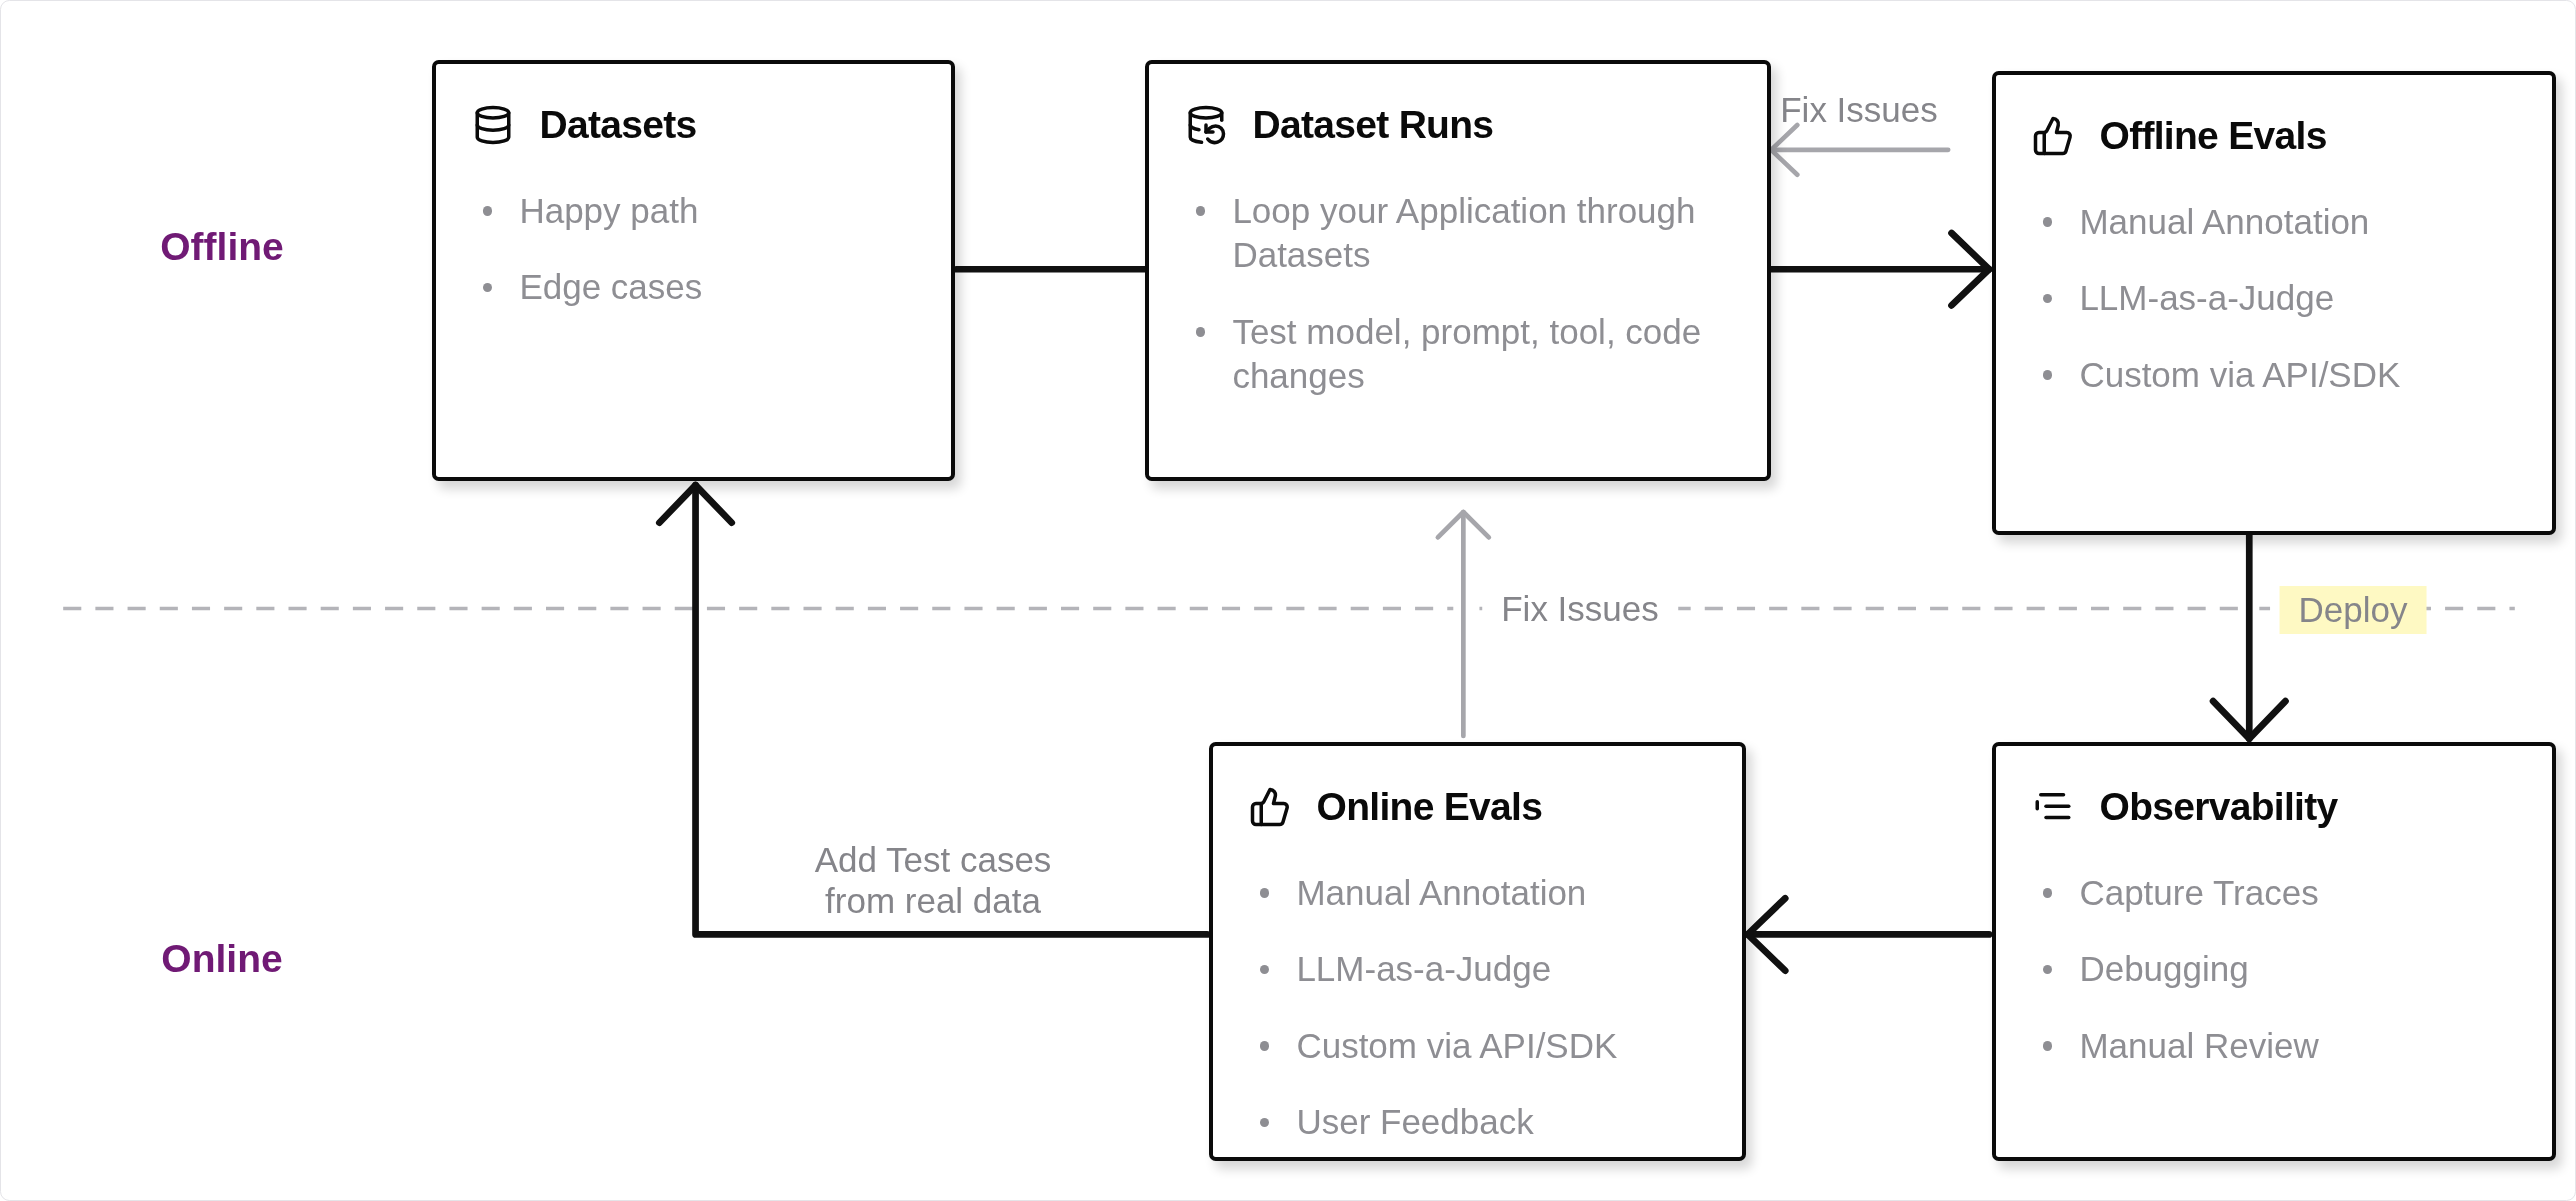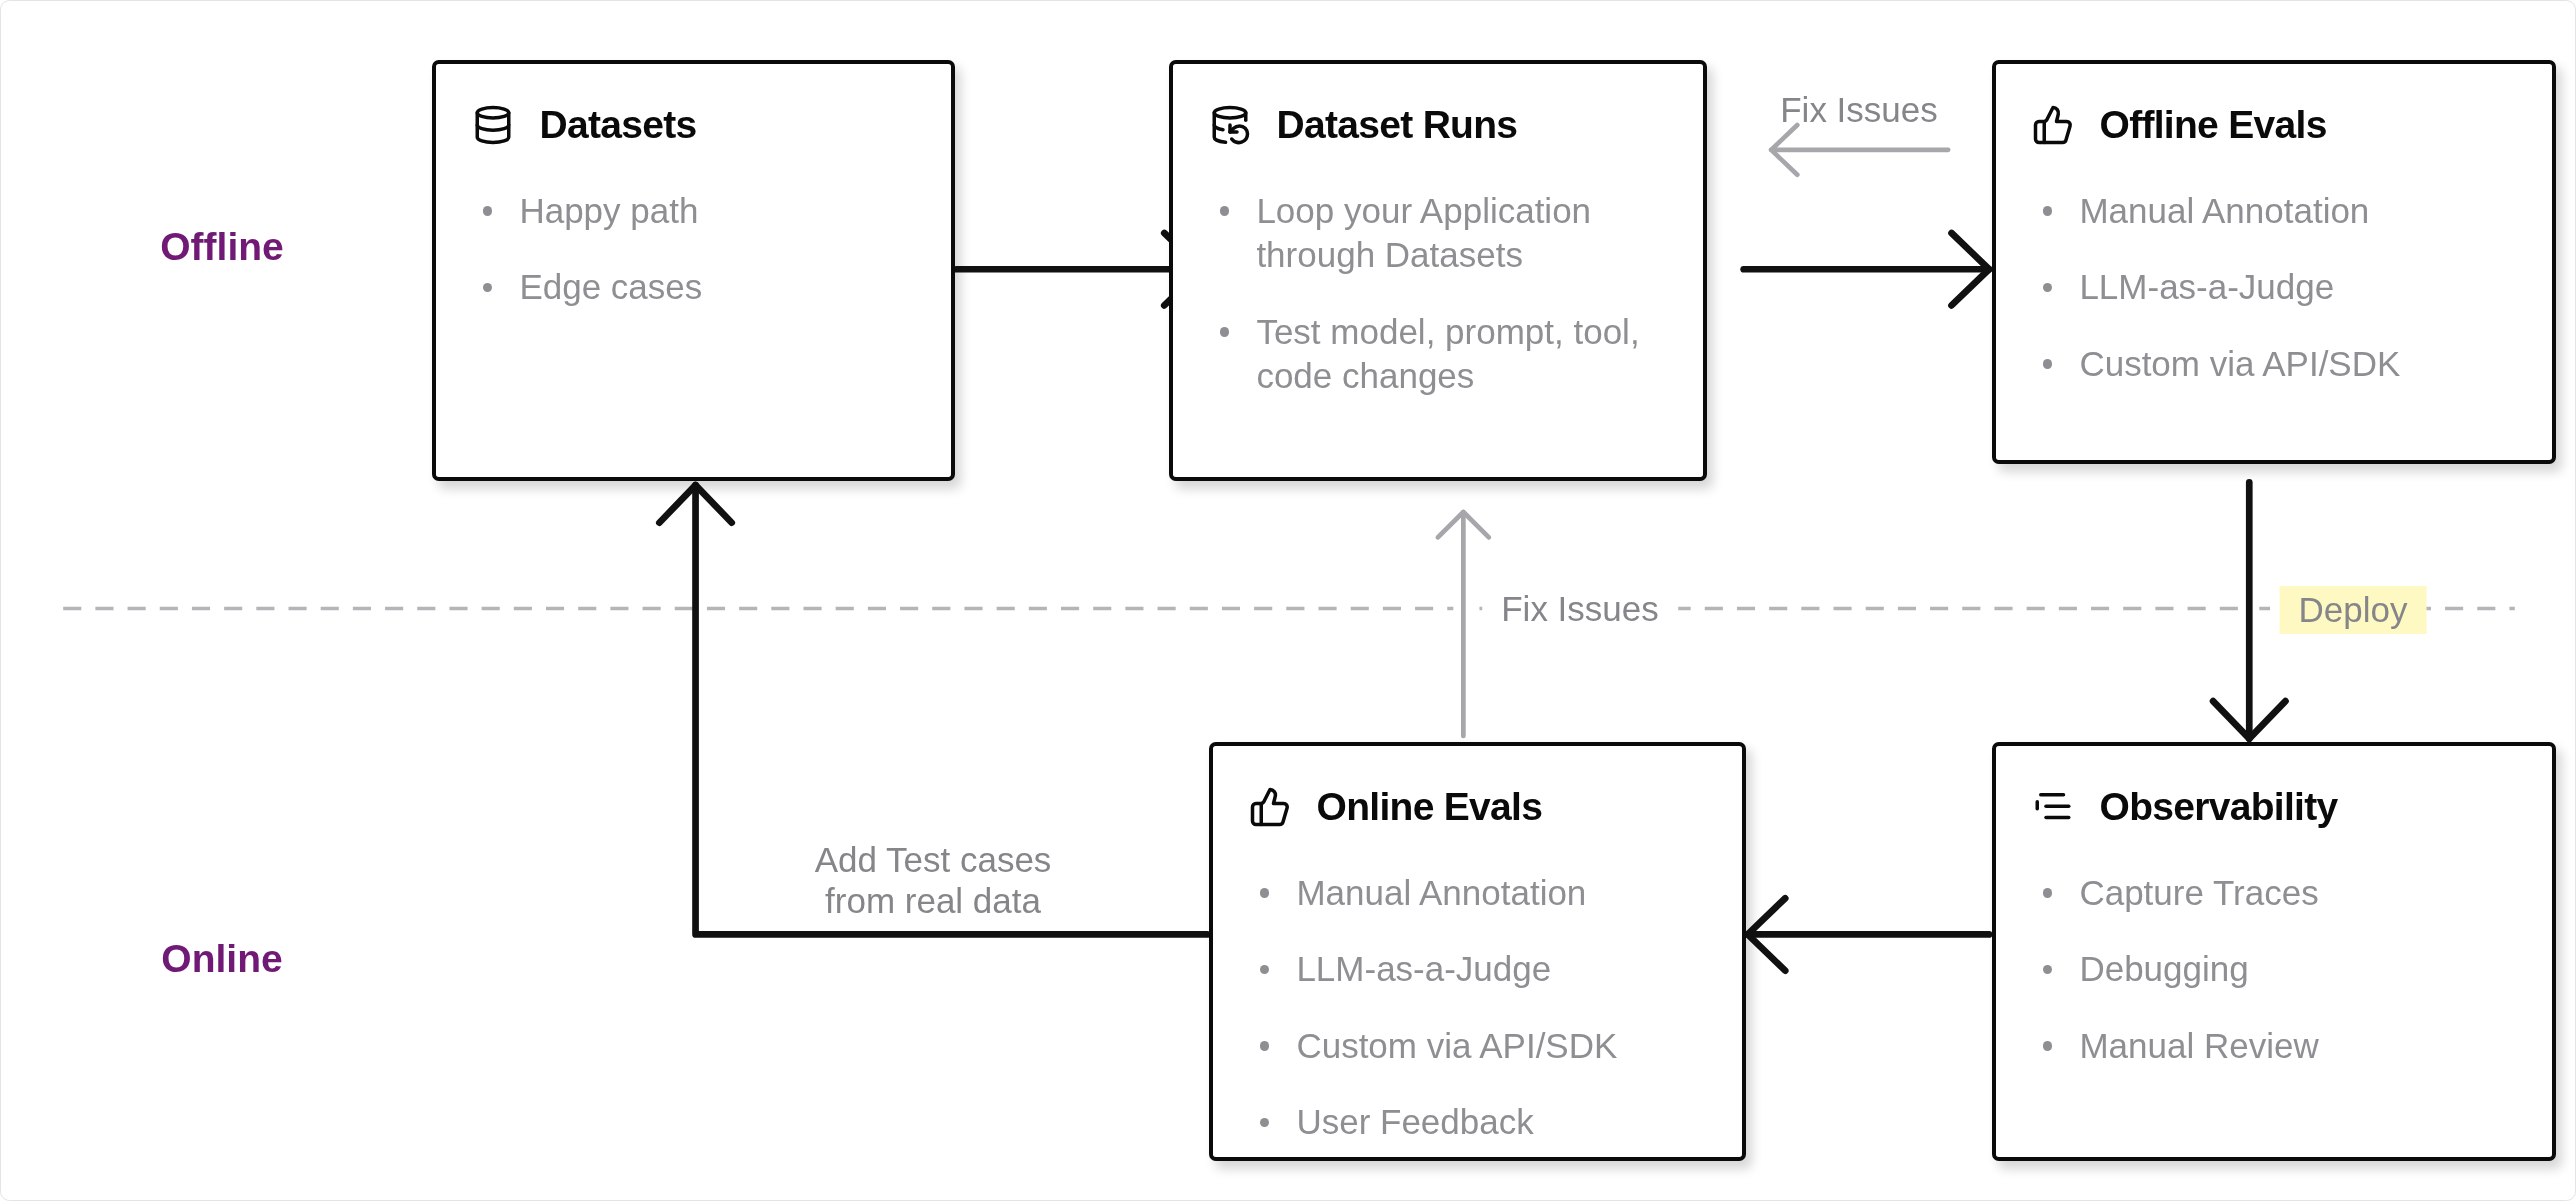--- a/index.html
+++ b/index.html
@@ -25,22 +25,22 @@
   
   .card {
     position: absolute;
     background: #ffffff;
     border: 4.7px solid #0a0a0a;
     border-radius: 6.7px;
     box-shadow: 6px 7.4px 10.7px rgba(0,0,0,0.16);
     padding: 31px 36px;
   }
   .card-datasets      { left: 431px;  top: 59px;   width: 523px; height: 421px; }
-  .card-dataset-runs  { left: 1168px; top: 59px;   width: 538px; height: 421px; }
-  .card-offline-evals { left: 1991px; top: 59px;   width: 564px; height: 404px; }
+  .card-dataset-runs  { left: 1144px; top: 59px;   width: 626px; height: 421px; }
+  .card-offline-evals { left: 1991px; top: 70px;   width: 564px; height: 464px; }
   .card-online-evals  { left: 1208px; top: 741px; width: 537px; height: 419px; }
   .card-observability { left: 1991px; top: 741px; width: 564px; height: 419px; }
 
   .card-head {
     display: flex;
     align-items: center;
     gap: 25.5px;
     color: #0a0a0a;
     margin-top: 8px;
   }

